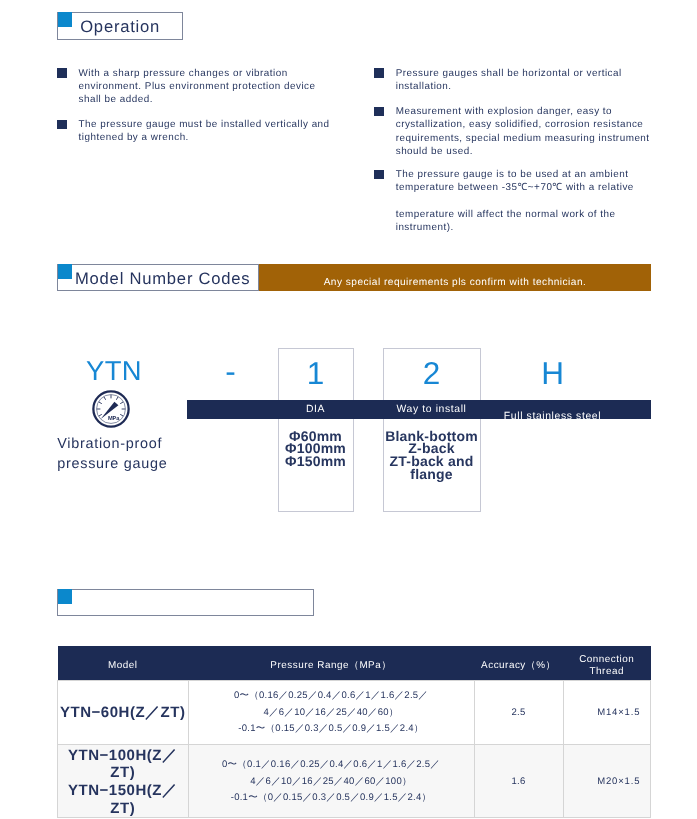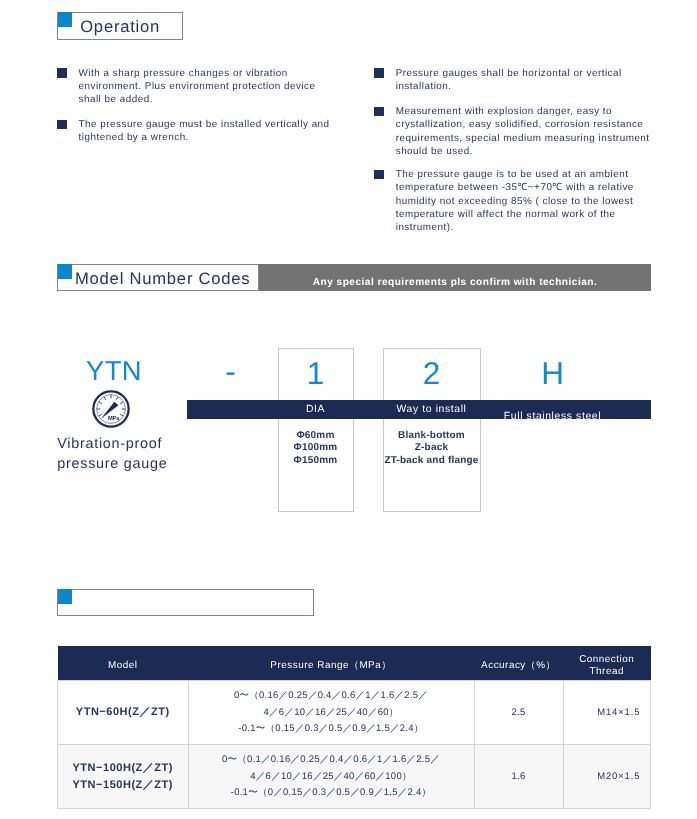--- a/index.html
+++ b/index.html
@@ -16,62 +16,62 @@
 
   
   .sec-head { position:absolute; box-sizing:border-box;
               border:1px solid #7e869b; background:#ffffff; }
   .sec-head > .sq { position:absolute; left:-0.2px; top:-0.6px; width:14.2px; height:14.6px;
                     background:#0b88cc; }
   .sec-head > .lbl { position:absolute; top:4px;
                      font-size:16.6px; color:#26345e; white-space:nowrap;
                      letter-spacing:.78px; }
 
-  .bluebar { position:absolute; background:#737373; color:#ffffff;
+  .bluebar { position:absolute; background:#a16207; color:#ffffff;
              font-size:10.1px; display:flex; align-items:center;
              justify-content:center; letter-spacing:.49px;
-             padding-top:9px; box-sizing:border-box;font-weight:bold; }
+             padding-top:9px; box-sizing:border-box; }
 
   
   .bul { position:absolute; }
   .bul > .sq { position:absolute; left:-0.4px; top:1.5px; width:10.2px; height:9.8px;
                background:#1f2f59; }
   .bul > .tx { display:block; margin-left:21px; font-size:9.9px;
                line-height:13.3px; color:#27365f; letter-spacing:0.50px;
                white-space:nowrap; }
 
   
   .codebox { position:absolute; box-sizing:border-box;
              border:1px solid #c6c8d4; background:#fff; }
   .darkbar { position:absolute; background:#1c2b54; }
   .dlbl { position:absolute; color:#fff; font-size:10.4px; text-align:center;
           top:0; height:100%; display:flex; align-items:center;
           justify-content:center; letter-spacing:.62px; }
   .bignum { position:absolute; font-size:31.5px; color:#1787d4;
             text-align:center; line-height:1; }
-  .opts { position:absolute; text-align:center; font-size:10px;
+  .opts { position:absolute; text-align:center; font-size:14px;
           line-height:12.6px; color:#27365f; font-weight:bold;
           letter-spacing:.2px; }
   .ytn { position:absolute; font-size:27.4px; color:#1787d4; letter-spacing:0.4px; }
   .gcap { position:absolute; font-size:14.4px; line-height:19.5px;
           color:#26345e; text-align:left; letter-spacing:.72px; }
   .dash { position:absolute; font-size:31.5px; color:#1787d4; line-height:1;
           text-align:center; font-family:"Liberation Sans", sans-serif; }
 
   
   .spec { position:absolute; border-collapse:collapse; table-layout:fixed; }
   .spec th { background:#1c2b54; color:#fff; font-weight:normal;
              font-size:9.9px; line-height:12.1px; padding:0;
              letter-spacing:.52px; vertical-align:middle;
              padding-top:6px; }
   .spec td { border:1px solid #d5d5d5; text-align:center;
              font-size:9.5px; line-height:16.5px; color:#26345e; padding:0;
              letter-spacing:.27px; vertical-align:middle;
              padding-top:2.4px; }
-  .spec td.model { font-weight:bold; font-size:11px; line-height:17.6px;
+  .spec td.model { font-weight:bold; font-size:15px; line-height:17.6px;
                    letter-spacing:.52px; }
   .spec tr.alt td { background:#f7f7f7; }
   .spec td.thread { letter-spacing:.85px;padding-left:24px; }
 </style>
 </head>
 <body>
 
 <div class="page">
 <div class="sec-head" style="left:57px;top:12px;width:126px;height:28px;">
   <span class="sq"></span>
@@ -88,21 +88,21 @@
 <div class="bul" style="left:374.7px;top:66.6px;">
   <span class="sq"></span>
   <span class="tx"><span>Pressure gauges shall be horizontal or vertical</span><br><span>installation.</span></span>
 </div>
 <div class="bul" style="left:374.7px;top:105.2px;">
   <span class="sq"></span>
   <span class="tx"><span>Measurement with explosion danger, easy to</span><br><span>crystallization, easy solidified, corrosion resistance</span><br><span>requirements, special medium measuring instrument</span><br><span>should be used.</span></span>
 </div>
 <div class="bul" style="left:374.7px;top:168.0px;">
   <span class="sq"></span>
-  <span class="tx"><span>The pressure gauge is to be used at an ambient</span><br><span>temperature between -35℃~+70℃ with a relative</span><br><span>humidity not exceeding 85% ( close to the lowest</span><br><span>temperature will affect the normal work of the</span><br><span>instrument).</span></span>
+  <span class="tx"><span>The pressure gauge is to be used at an ambient</span><br><span>temperature between -35℃~+70℃ with a relative</span><br><br><span>temperature will affect the normal work of the</span><br><span>instrument).</span></span>
 </div>
 <div class="sec-head" style="left:57px;top:264px;width:202px;height:27px;">
   <span class="sq"></span>
   <span class="lbl" style="left:17px;">Model Number Codes</span>
 </div>
 <div class="bluebar" style="left:259px;top:264px;width:392px;height:27px;">
   <span>Any special requirements pls confirm with technician.</span>
 </div>
 <div style="position:absolute;left:92.4px;top:390.4px;width:38px;height:38px;">
   <svg viewBox="0 0 100 100" width="38" height="38">

